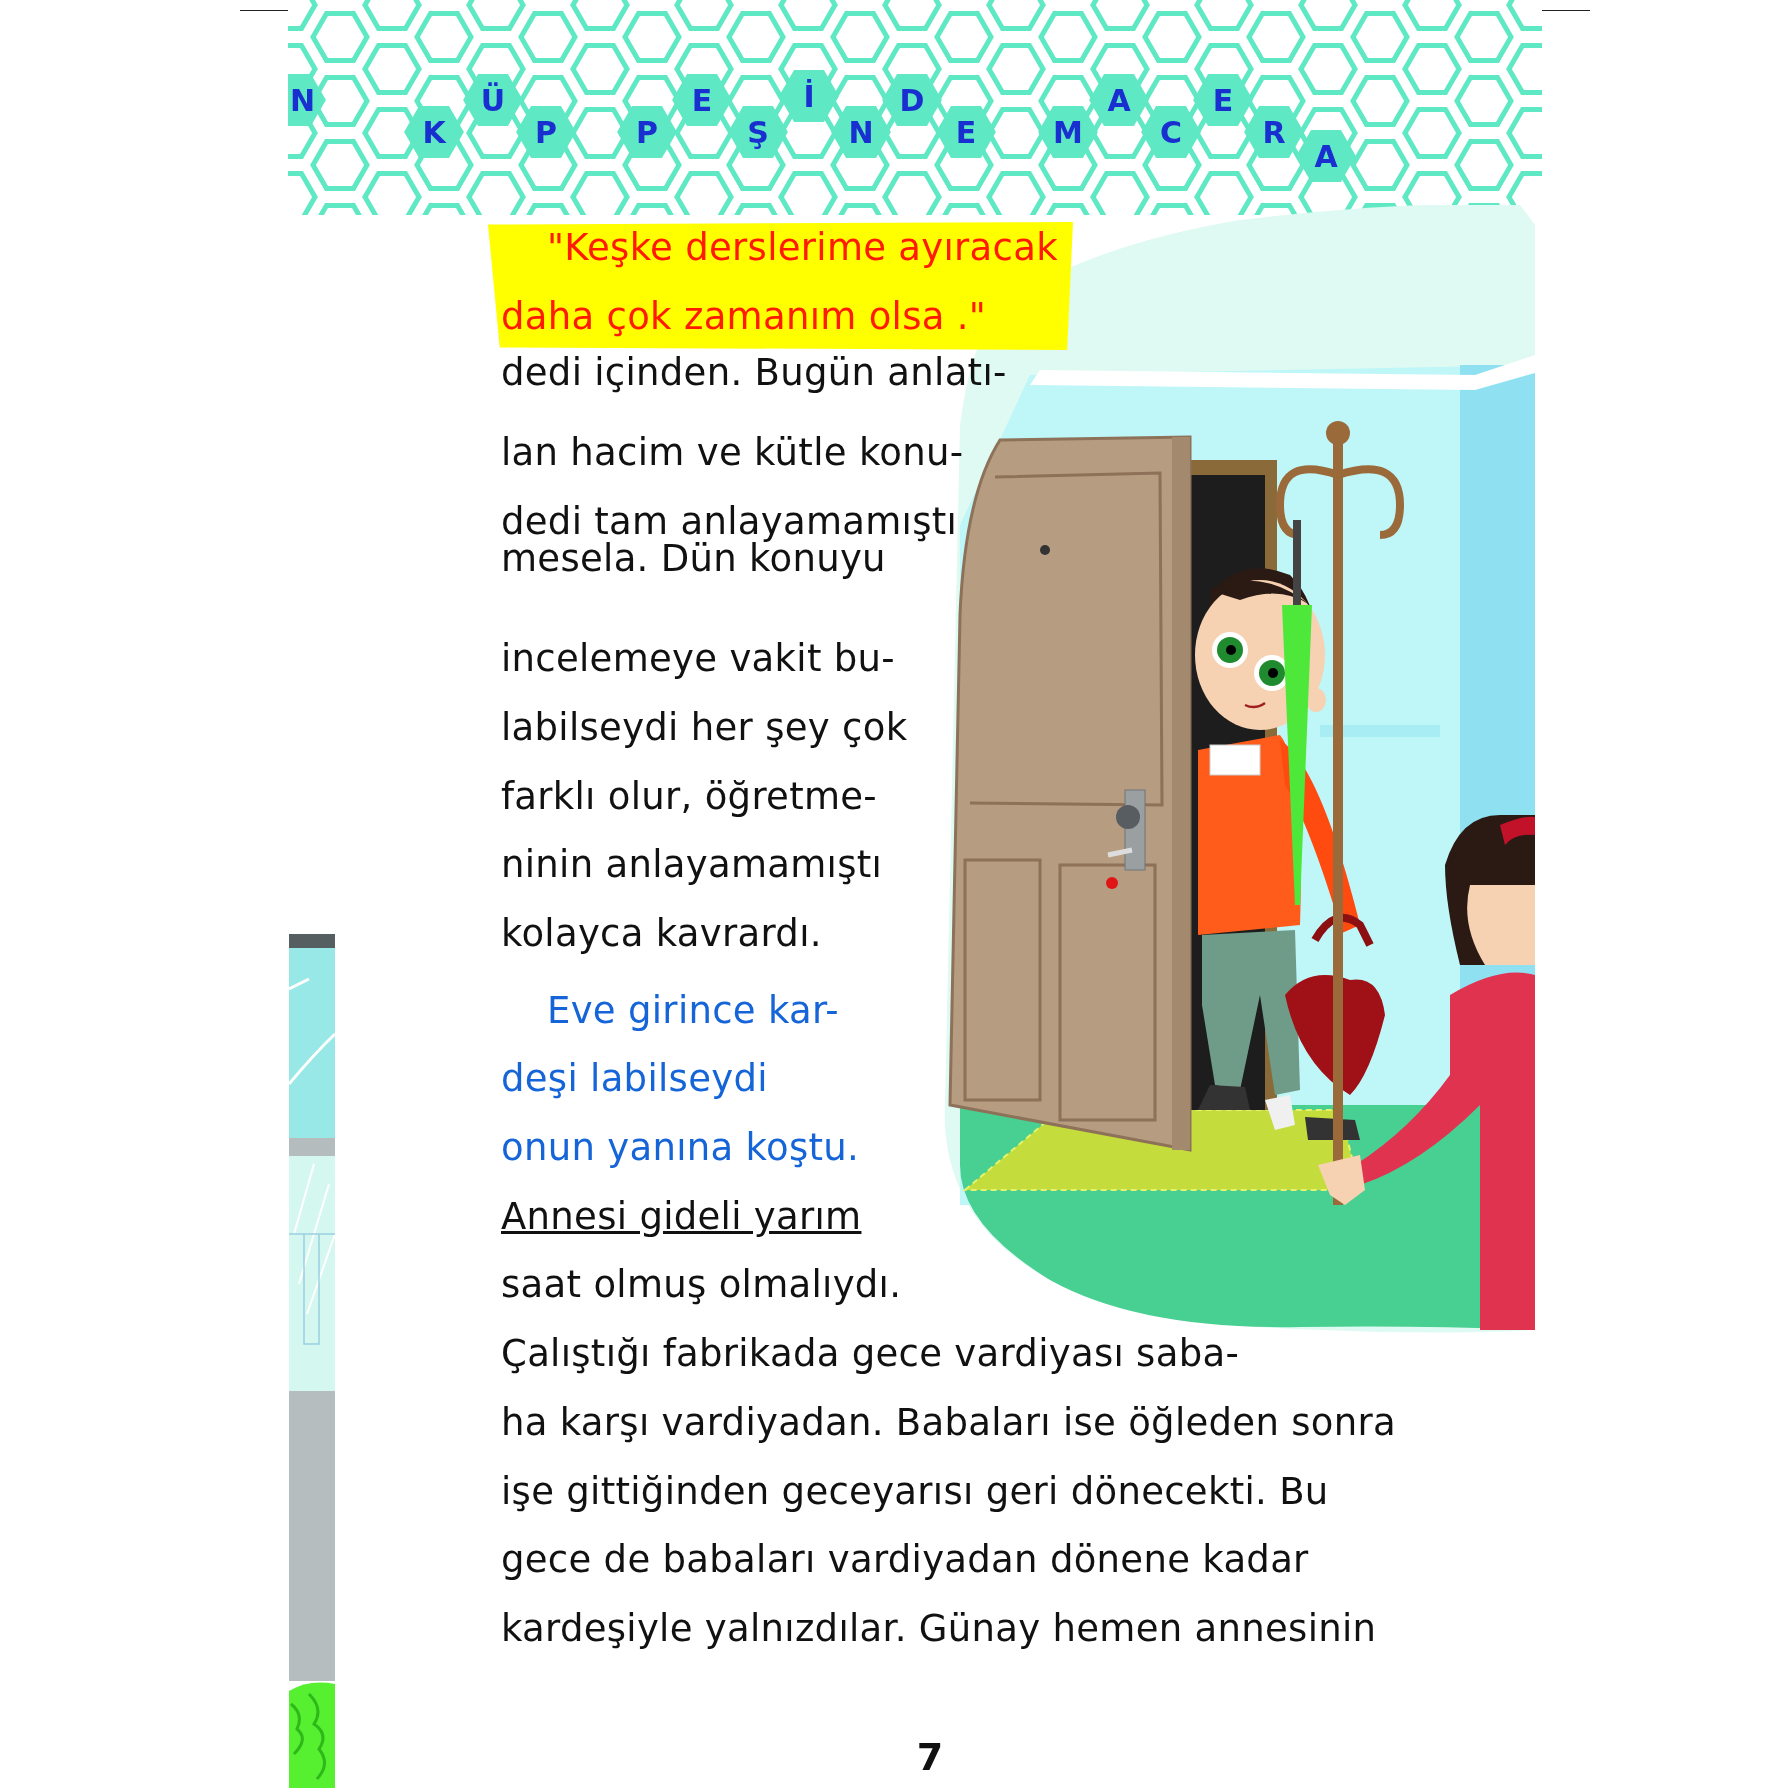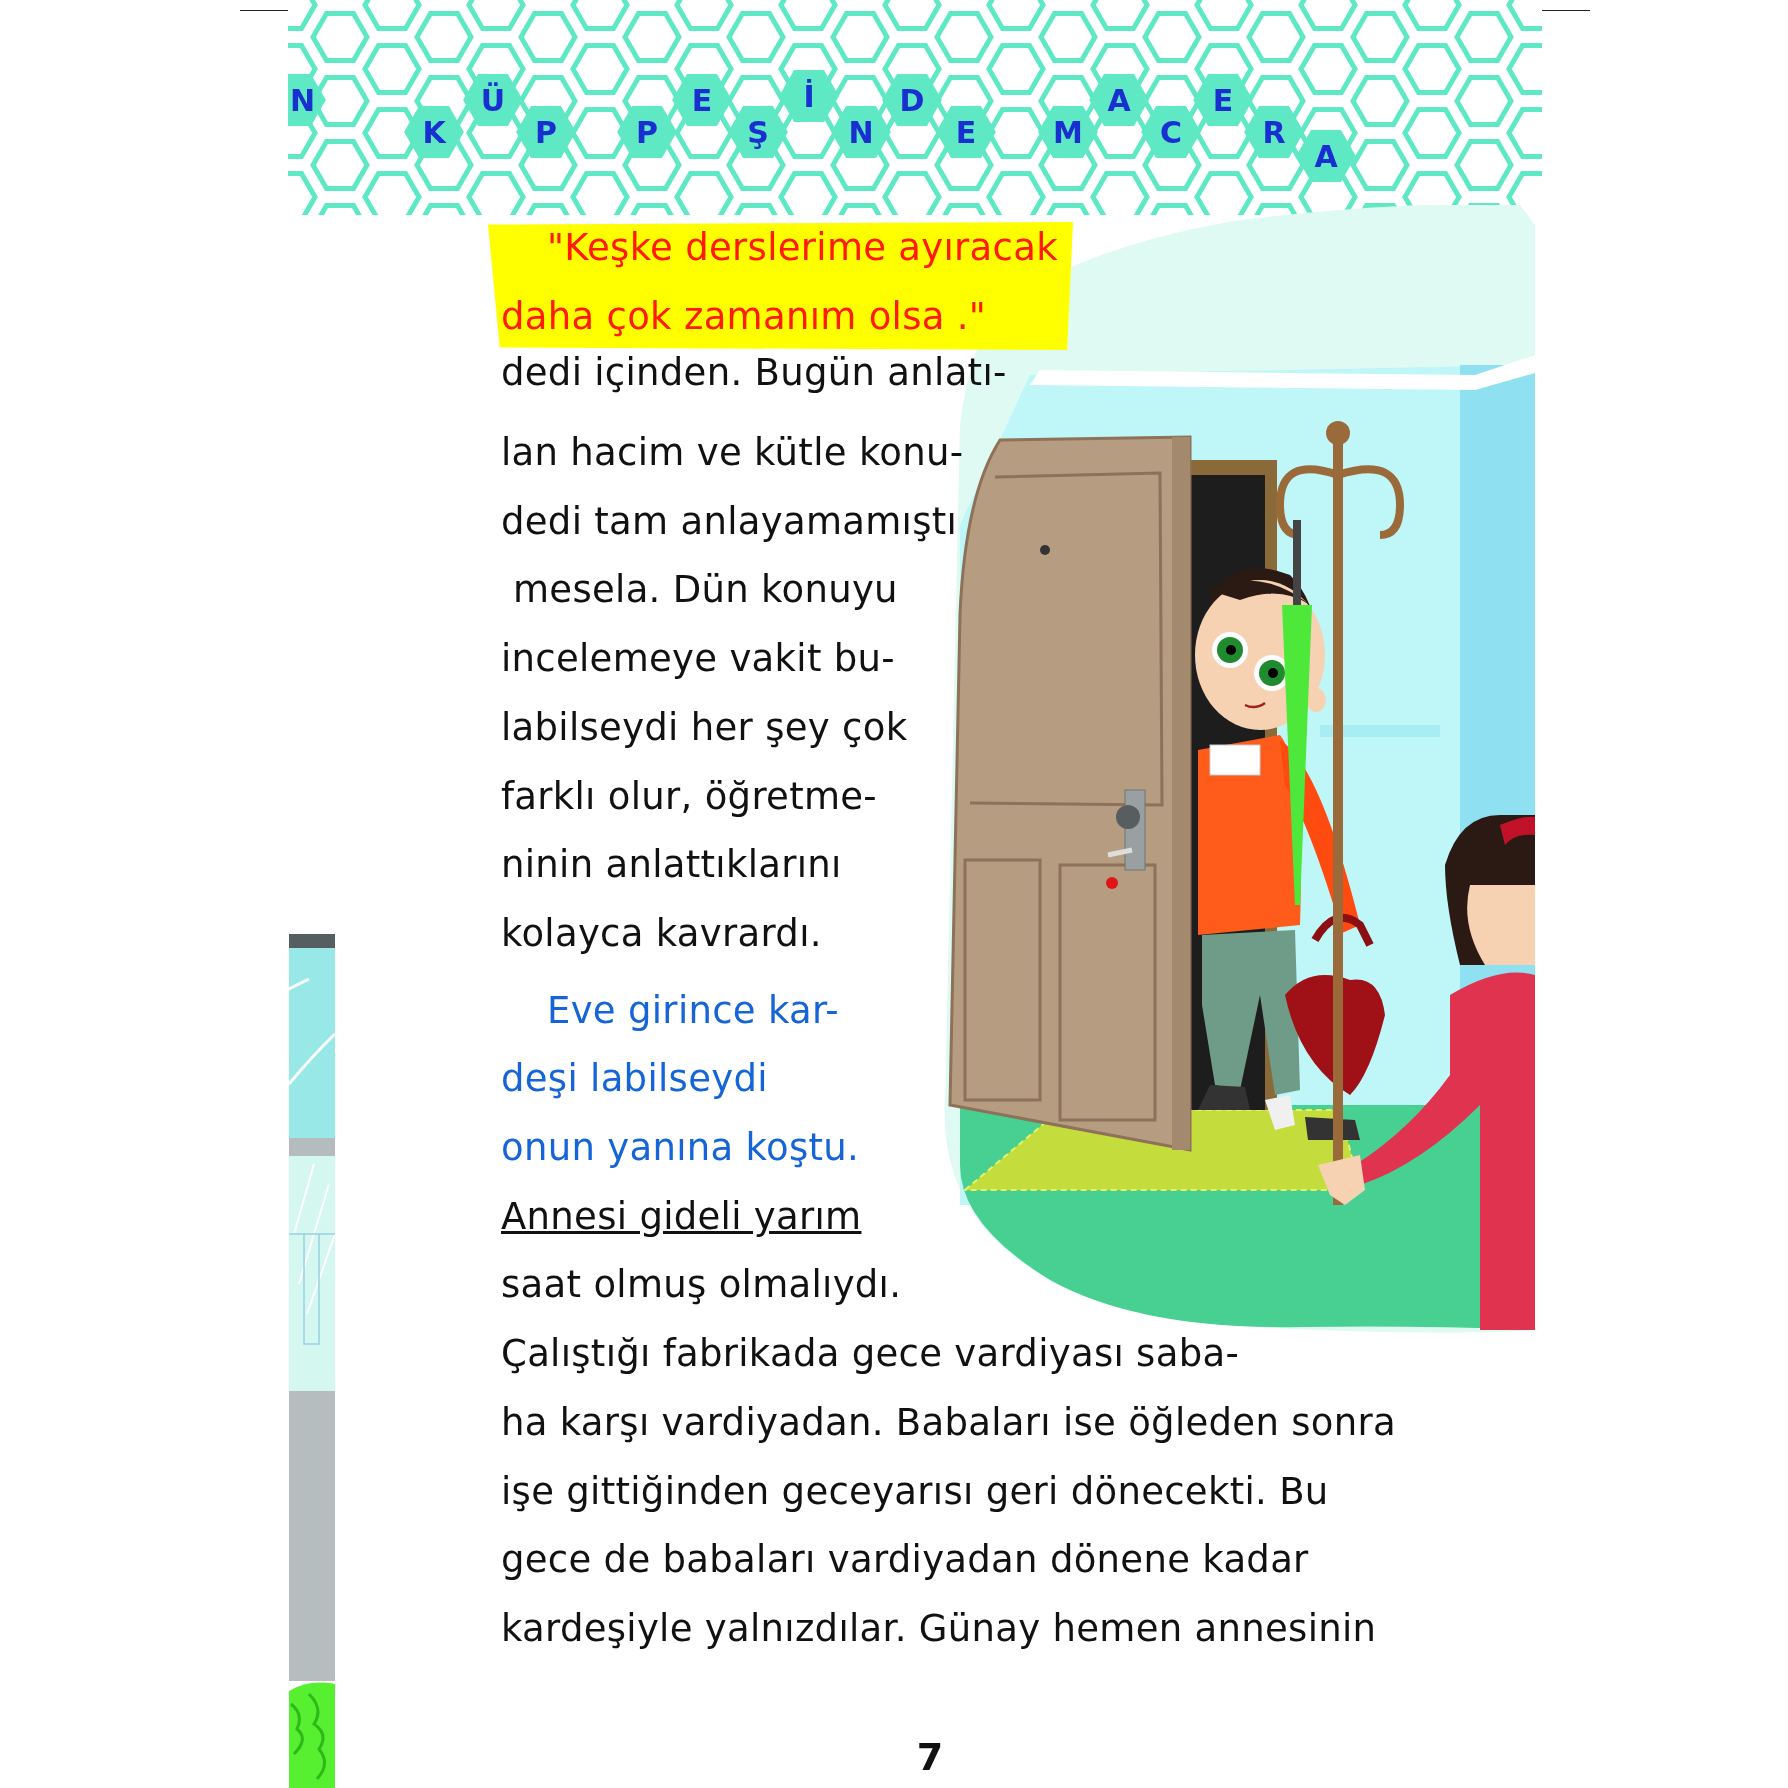--- a/index.html
+++ b/index.html
@@ -387,25 +387,25 @@
 </div>
 
 <div class="quote-box"></div>
 
 <div class="text-line red" style="top:229px; left:547px;">"Keşke derslerime ayıracak</div>
 <div class="text-line red" style="top:298px;">daha çok zamanım olsa ."</div>
 
 <div class="text-line" style="top:354px;">dedi içinden. Bugün anlatı-</div>
 <div class="text-line" style="top:434px;">lan hacim ve kütle konu-</div>
 <div class="text-line" style="top:503px;">dedi tam anlayamamıştı</div>
-<div class="text-line" style="top:571px;margin-left:12px;">mesela. Dün konuyu</div>
+<div class="text-line" style="top:540px;">mesela. Dün konuyu</div>
 <div class="text-line" style="top:640px;">incelemeye vakit bu-</div>
 <div class="text-line" style="top:709px;">labilseydi her şey çok</div>
 <div class="text-line" style="top:778px;">farklı olur, öğretme-</div>
-<div class="text-line" style="top:846px;">ninin anlattıklarını</div>
+<div class="text-line" style="top:846px;">ninin anlayamamıştı</div>
 <div class="text-line" style="top:915px;">kolayca kavrardı.</div>
 
 <div class="text-line blue" style="top:992px; left:547px;">Eve girince kar-</div>
 <div class="text-line blue" style="top:1060px;">deşi labilseydi</div>
 <div class="text-line blue" style="top:1129px;">onun yanına koştu.</div>
 
 <div class="text-line" style="top:1198px;text-decoration:underline;">Annesi gideli yarım</div>
 <div class="text-line" style="top:1266px;">saat olmuş olmalıydı.</div>
 
 <div class="text-line" style="top:1335px;">Çalıştığı fabrikada gece vardiyası saba-</div>

